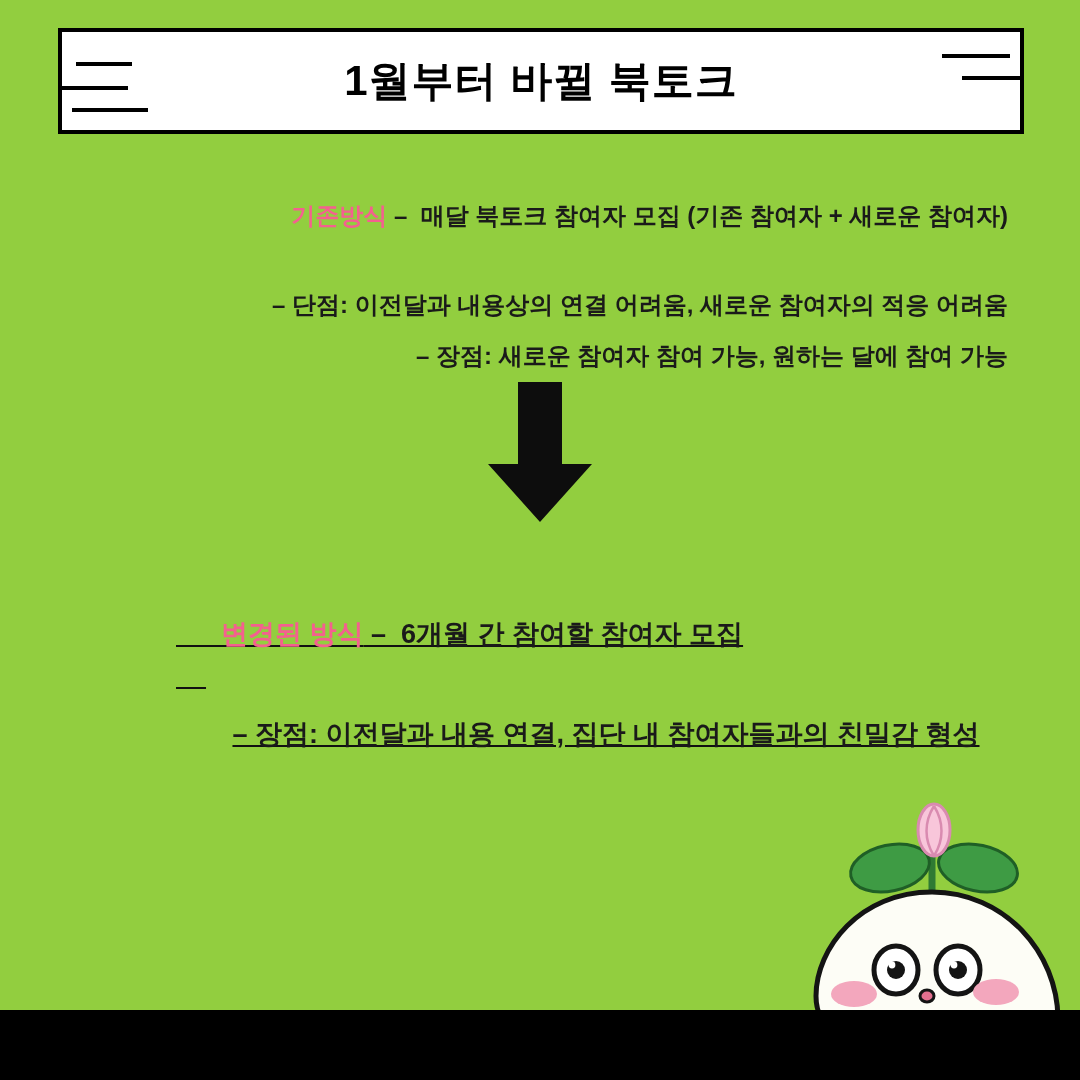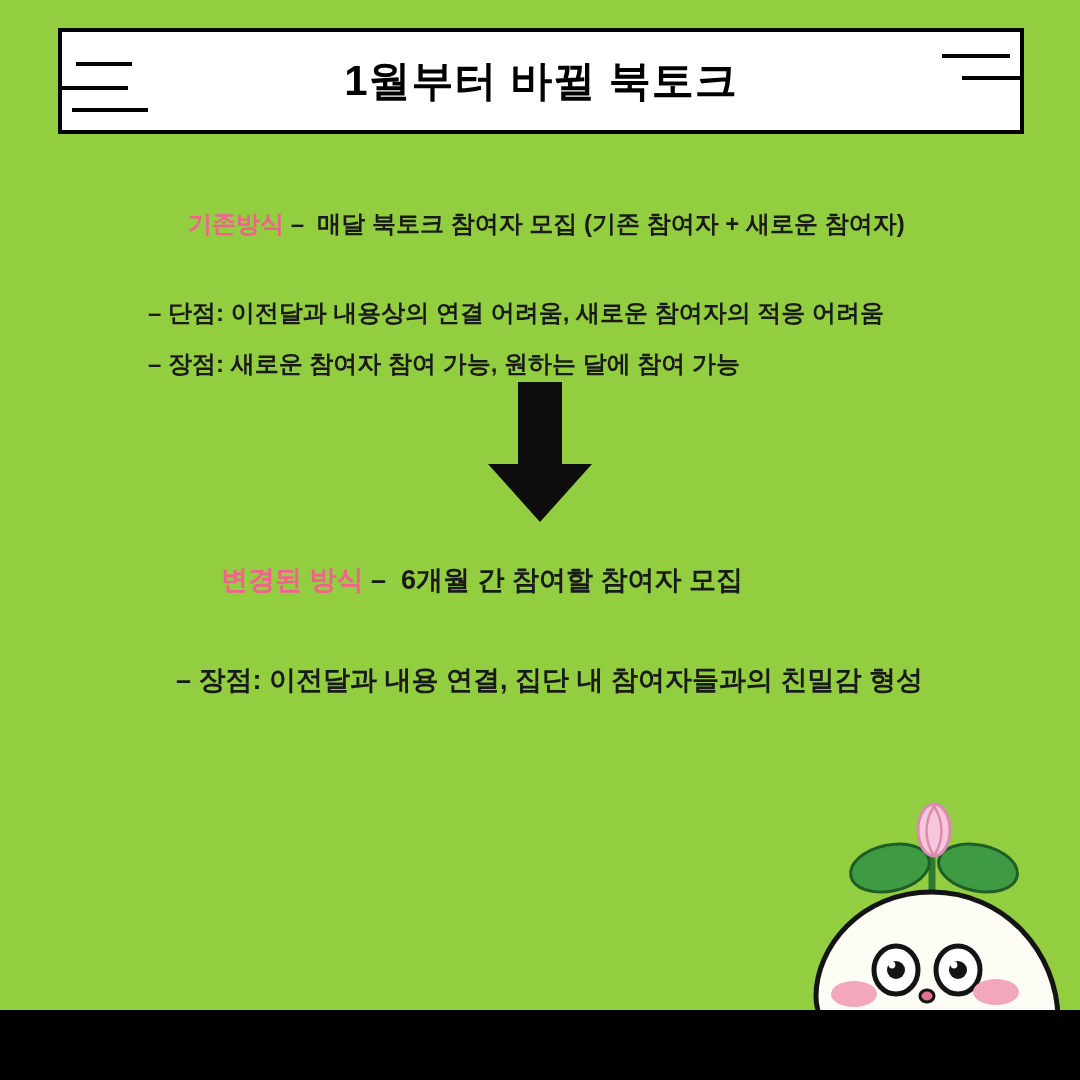--- a/index.html
+++ b/index.html
@@ -81,32 +81,34 @@
   .line.big {
     font-size: 27px;
   }
   .label-pink {
     color: #f4608f;
     font-weight: bold;
   }
 
   #block-old {
     left: 148px;
-    top: 168px;
+    top: 160px;
     width: 860px;
+    text-align: right;
   }
   #block-old .line { margin-bottom: 14px; }
 
   #block-new {
     left: 176px;
-    top: 518px;
+    top: 572px;
     width: 860px;
+    text-decoration: underline;
   }
   #block-new .line { margin-bottom: 16px; }
-  #block-new .indent { padding-left: 0px; }
+  #block-new .indent { padding-left: 0px; text-align: center; }
 
   
   .arrow {
     position: absolute;
     left: 488px;
     top: 382px;
     width: 104px;
     height: 140px;
   }
 

